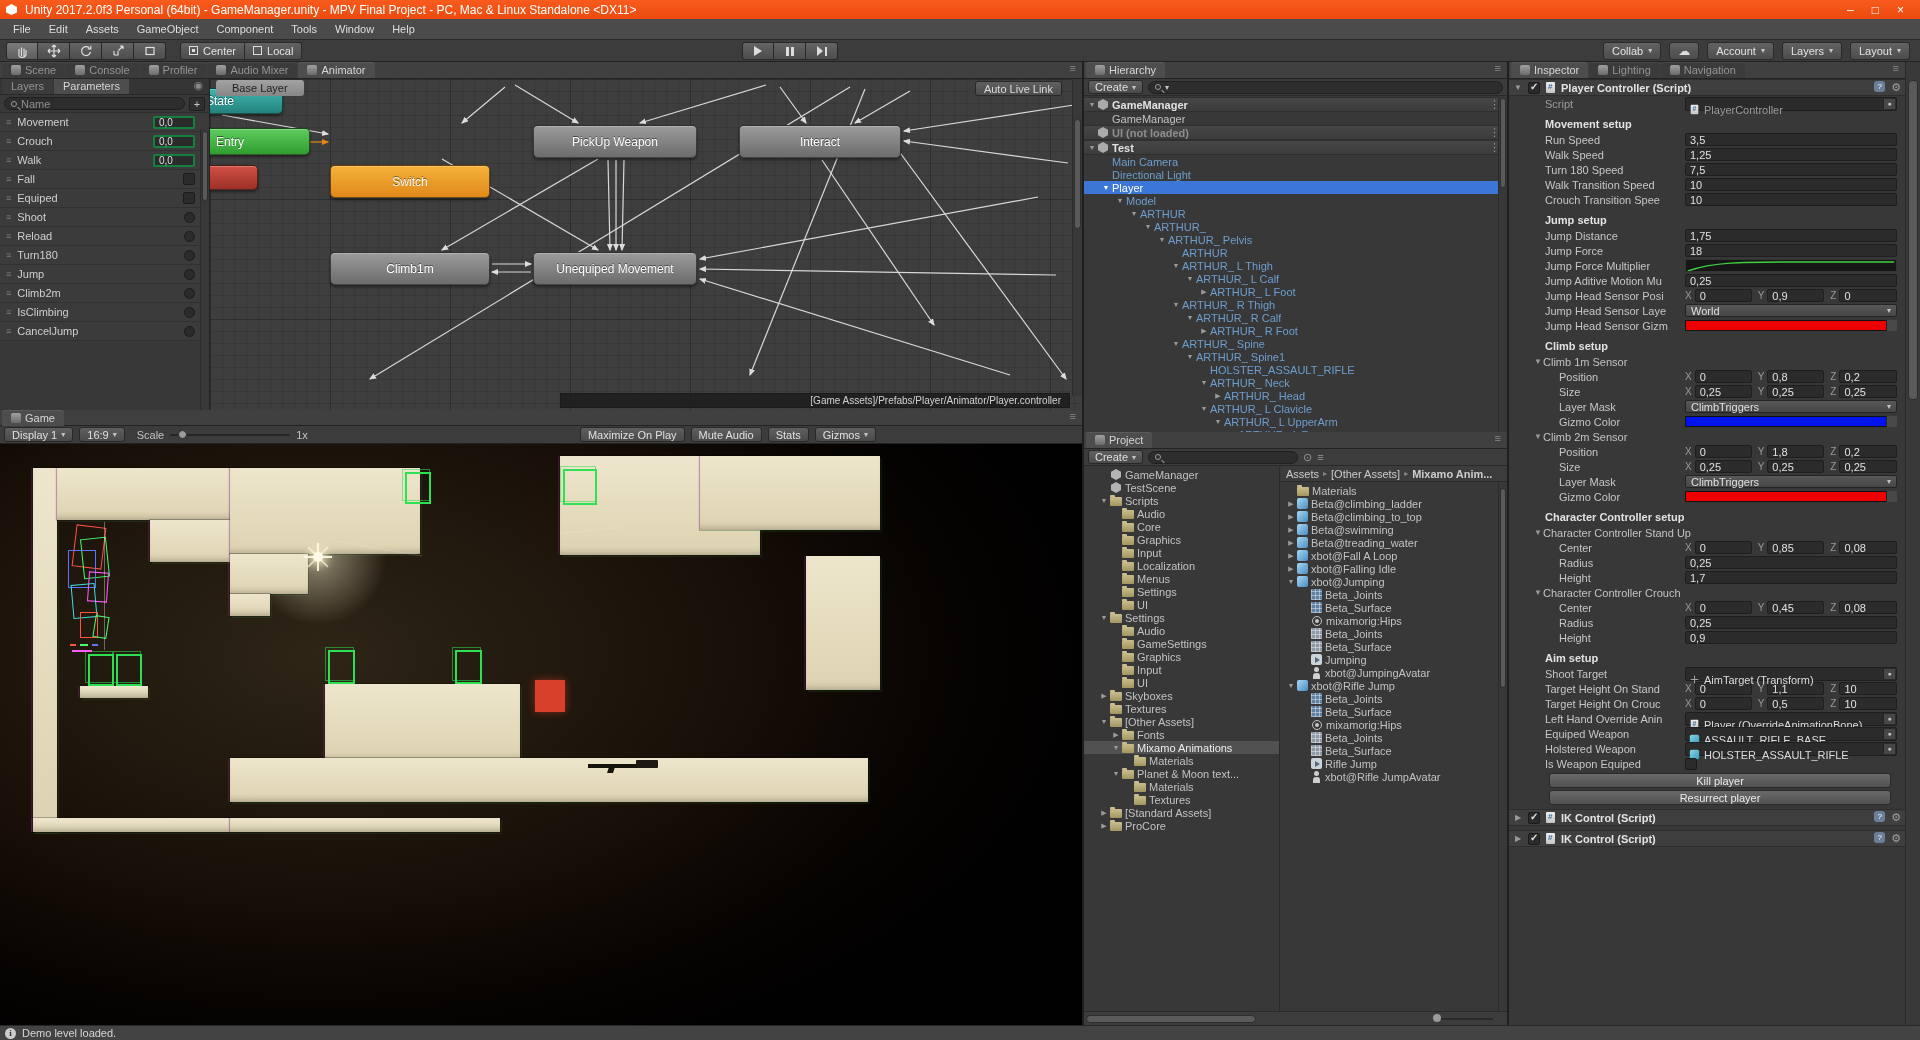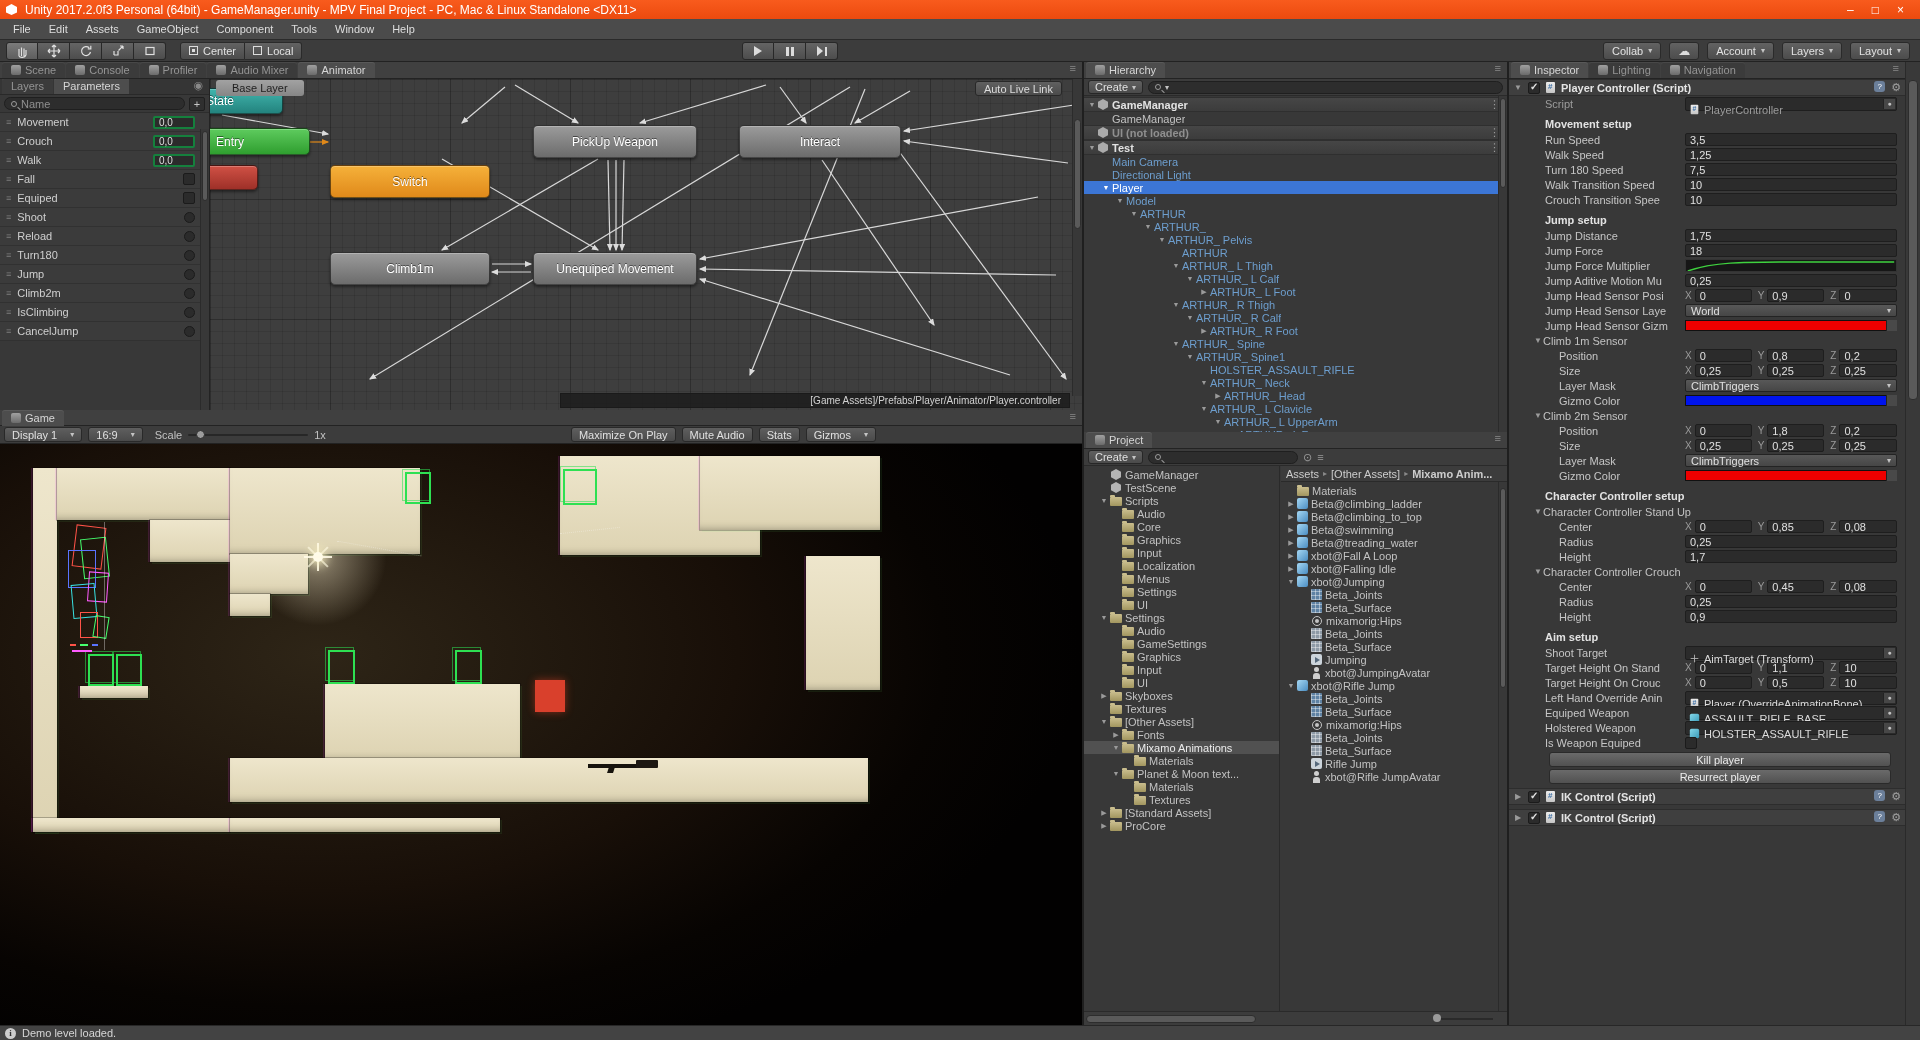--- a/index.html
+++ b/index.html
@@ -69,21 +69,21 @@
 .st-gray{background:linear-gradient(#9b9b9b,#6c6c6c);}
 .st-orange{background:linear-gradient(#f5b13a,var(--state-orange,#e0891a));}
 .st-teal{background:linear-gradient(#41b5ad,#23837e);}
 .st-green{background:linear-gradient(#5ecb5e,#2f9e2f);}
 .st-red{background:linear-gradient(#d05145,#9e3028);}
 .bl-tab{position:absolute;left:6px;top:1px;height:16px;padding:0 16px;background:linear-gradient(#a2a2a2,#868686);color:#1e1e1e;border-radius:3px;display:flex;align-items:center;}
 .alink{position:absolute;right:20px;top:2px;height:15px;padding:0 8px;background:linear-gradient(#606060,#4b4b4b);border:1px solid #282828;border-radius:3px;color:#dcdcdc;display:flex;align-items:center;}
 .gpath{position:absolute;right:12px;bottom:2px;left:350px;background:rgba(28,28,28,.85);border:1px solid #1a1a1a;color:#d2d2d2;font-size:10px;padding:1px 8px;text-align:right;}
 
 #gamebar{left:0;top:426px;width:1082px;height:18px;background:#3c3c3c;border-bottom:1px solid #222;display:flex;align-items:center;gap:6px;padding:0 206px 0 4px;}
-.gbtn{height:15px;padding:0 7px;background:linear-gradient(#5f5f5f,#4a4a4a);border:1px solid #292929;border-radius:3px;display:flex;align-items:center;gap:13px;color:#e0e0e0;white-space:nowrap;}
+.gbtn{height:15px;padding:0 7px;background:linear-gradient(#5f5f5f,#4a4a4a);border:1px solid #292929;border-radius:3px;display:flex;align-items:center;gap:4px;color:#e0e0e0;white-space:nowrap;}
 .slider{width:120px;height:2px;background:#272727;position:relative;border-radius:1px;}
 .knob{position:absolute;left:8px;top:-4px;width:9px;height:9px;border-radius:50%;background:#9c9c9c;border:1px solid #2a2a2a;}
 #gamescene{left:0;top:444px;width:1082px;height:581px;overflow:hidden;background:
 radial-gradient(circle 95px at 318px 113px,rgba(255,243,210,.5),rgba(255,243,210,0) 72%),
 radial-gradient(ellipse 760px 430px at 320px 210px,#2e2517,#180f08 55%,#070402 82%,#020101 100%);}
 .plat{position:absolute;background:linear-gradient(var(--platform,#eee6cc),#ddd3b2);box-shadow:0 0 0 1px rgba(0,0,0,.25),-2px 0 0 rgba(255,70,255,.14),2px 2px 0 rgba(110,255,110,.08),inset 0 -7px 9px -7px rgba(0,0,0,.35);}
 .wirebox{position:absolute;border:2px solid var(--wire,#2ee052);}
 .wirebox::after{content:"";position:absolute;inset:-5px -1px 1px -5px;border:1px solid rgba(46,224,82,.55);}
 .hazard{position:absolute;background:var(--hazard,#d9402c);box-shadow:0 0 8px rgba(255,70,40,.45);}
 .sun{position:absolute;width:28px;height:28px;}
@@ -1089,20 +1089,21 @@
           <div class="ival">
             <div class="ddfield">World<span class="car">▾</span></div>
           </div>
         </div>
         <div class="irow">
           <span class="ilabel">Jump Head Sensor Gizm</span>
           <div class="ival">
             <div class="cswatch" style="background: rgb(238, 0, 0);"></div>
           </div>
         </div>
+        <div class="iheader">Climb setup</div>
         <div class="irow" style="padding-left: 24px;">
           <span class="fold">▼</span>
           <span>Climb 1m Sensor</span>
         </div>
         <div class="irow ind1">
           <span class="ilabel">Position</span>
           <div class="ival">
             <span class="ax">
               <span class="axis">X</span>
               <div class="ifield">0</div>

